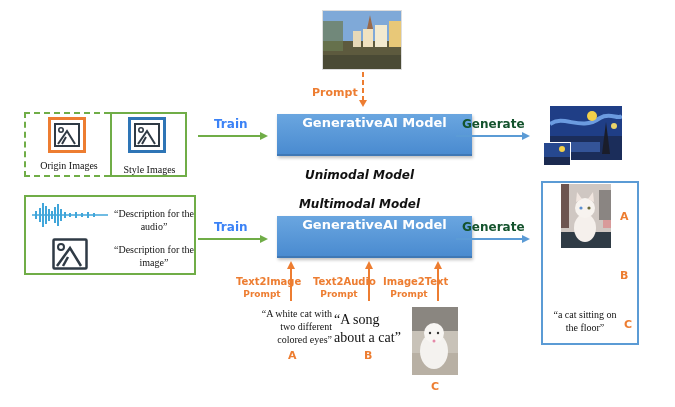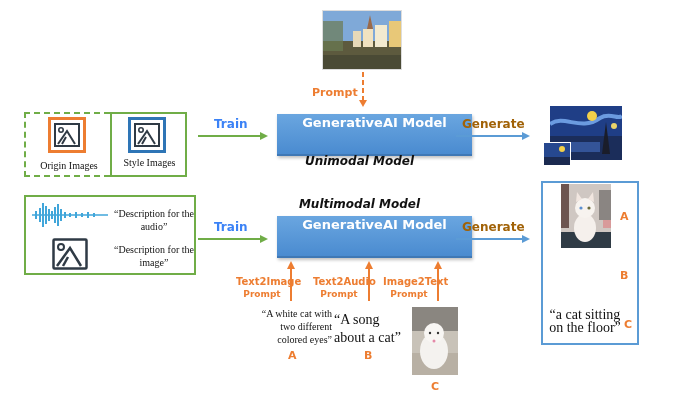--- a/index.html
+++ b/index.html
@@ -1,21 +1,21 @@
 <!DOCTYPE html>
 <html><head>
 <meta charset="utf-8">
 <style>
   * { box-sizing: border-box; margin: 0; padding: 0; }
   body { width: 675px; height: 407px; background: #ffffff; position: relative; overflow: hidden; font-family: "DejaVu Sans", sans-serif; }
   .abs { position: absolute; }
   .serif { font-family: "Liberation Serif", "DejaVu Serif", serif; font-weight: normal; color: #111; }
   .sans-b { font-family: "DejaVu Sans", sans-serif; font-weight: bold; }
   .green { color: #3b82f6; }
-  .blue { color: #a16207; }
+  .blue { color: #14532d; }
   .orange { color: #ed7d31; }
   .model-box {
     position: absolute; width: 195px; height: 42px;
     background: linear-gradient(#6aa6e0, #4a8bd0);
     border-bottom: 2px solid #3f78b5;
     box-shadow: 1px 2px 3px rgba(0,0,0,0.25);
     color: #fff; text-align: center; font-weight: bold; font-size: 13px; line-height: 17px;
     display: flex; flex-direction: row; justify-content: center;
   }
   .caption-ital { position: absolute; font-style: italic; font-weight: bold; font-size: 12px; color: #111; text-align: center; }
@@ -58,33 +58,33 @@
 </div>
 <div class="icon-frame" style="left:128px; top:117px; border-color:#2e75b6;">
   <svg width="26" height="24" viewBox="0 0 26 24">
     <rect x="1" y="1" width="24" height="22" fill="none" stroke="#2f3a45" stroke-width="2"></rect>
     <circle cx="7" cy="7" r="2.2" fill="none" stroke="#2f3a45" stroke-width="1.6"></circle>
     <polyline points="4,21 13,8 21,21" fill="none" stroke="#2f3a45" stroke-width="2"></polyline>
     <polyline points="8,21 12,14" fill="none" stroke="#2f3a45" stroke-width="2"></polyline>
   </svg>
 </div>
 <div class="abs serif" style="left:28px; top:160px; width:82px; text-align:center; font-size:10px;">Origin Images</div>
-<div class="abs serif" style="left:112px; top:157px; width:75px; text-align:center; font-size:10px;">Style Images</div>
+<div class="abs serif" style="left:112px; top:164px; width:75px; text-align:center; font-size:10px;">Style Images</div>
 
 <div class="abs sans-b green" style="left:214px; top:117px; font-size:12px;">Train</div>
 <svg class="abs" style="left:198px; top:131px;" width="70" height="10">
   <line x1="0" y1="5" x2="62" y2="5" stroke="#70ad47" stroke-width="2"></line>
   <polygon points="62,1 70,5 62,9" fill="#70ad47"></polygon>
 </svg>
 
 <div class="model-box" style="left:277px; top:114px;">
   <span>Generative</span>
   <span>AI Model</span>
 </div>
-<div class="caption-ital" style="left:277px; top:154px; width:165px;">Unimodal Model</div>
+<div class="caption-ital" style="left:277px; top:168px; width:165px;">Unimodal Model</div>
 
 <div class="abs sans-b blue" style="left:462px; top:117px; font-size:12px;">Generate</div>
 <svg class="abs" style="left:456px; top:131px;" width="74" height="10">
   <line x1="0" y1="5" x2="66" y2="5" stroke="#5b9bd5" stroke-width="2"></line>
   <polygon points="66,1 74,5 66,9" fill="#5b9bd5"></polygon>
 </svg>
 
 <div class="abs" style="left:550px; top:106px; width:72px; height:54px; overflow:hidden;">
   <svg width="72" height="54" viewBox="0 0 72 54">
     <rect width="72" height="54" fill="#1f3e86"></rect>
@@ -234,14 +234,14 @@
     <line x1="26" y1="5" x2="26" y2="18"></line>
       <line x1="29" y1="3" x2="29" y2="17"></line>
     <line x1="32" y1="6" x2="32" y2="16"></line>
       <line x1="35" y1="2" x2="35" y2="15"></line>
     <line x1="38" y1="7" x2="38" y2="15"></line>
       <line x1="41" y1="9" x2="41" y2="13"></line>
   </g>
 </svg>
 <div class="abs sans-b orange" style="left:620px; top:269px; font-size:11px;">B</div>
 
-<div class="abs serif" style="left:548px; top:308px; width:74px; text-align:center; font-size:14px; line-height:13px;">“a cat sitting on the floor”</div>
+<div class="abs serif" style="left:548px; top:308px; width:74px; text-align:center; font-size:10px; line-height:13px;">“a cat sitting on the floor”</div>
 <div class="abs sans-b orange" style="left:624px; top:318px; font-size:11px;">C</div>
 
 </body></html>

